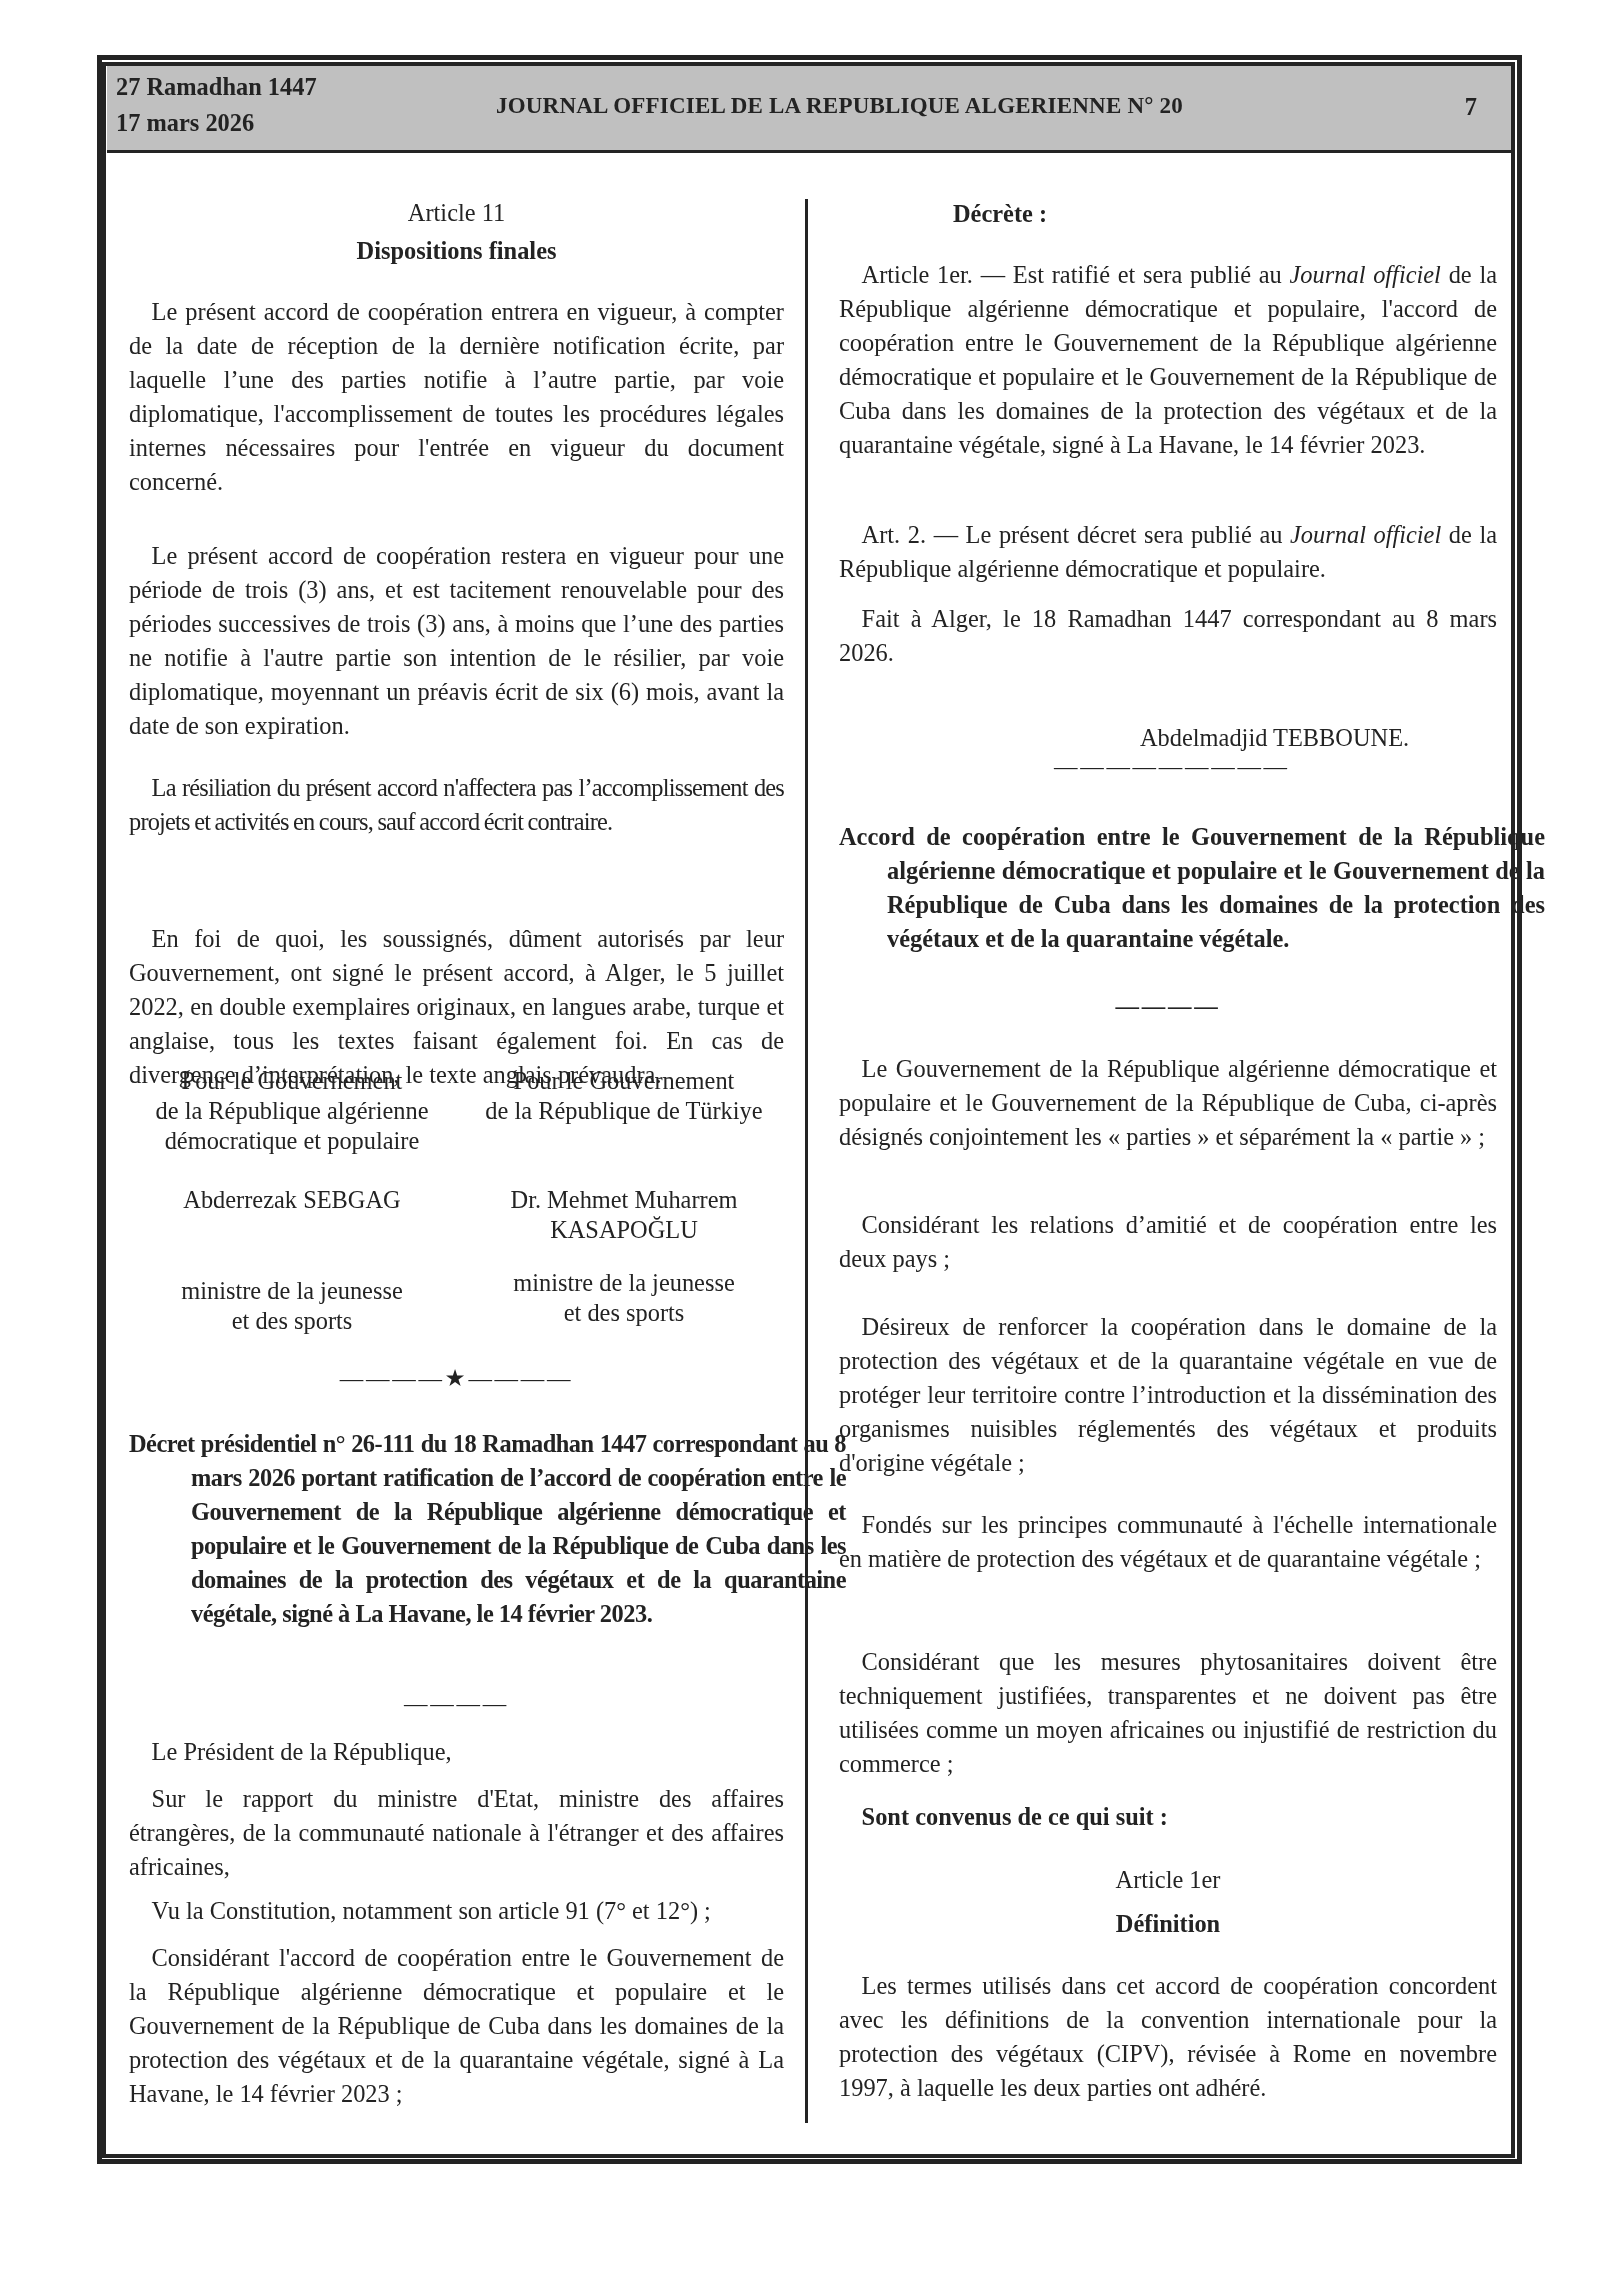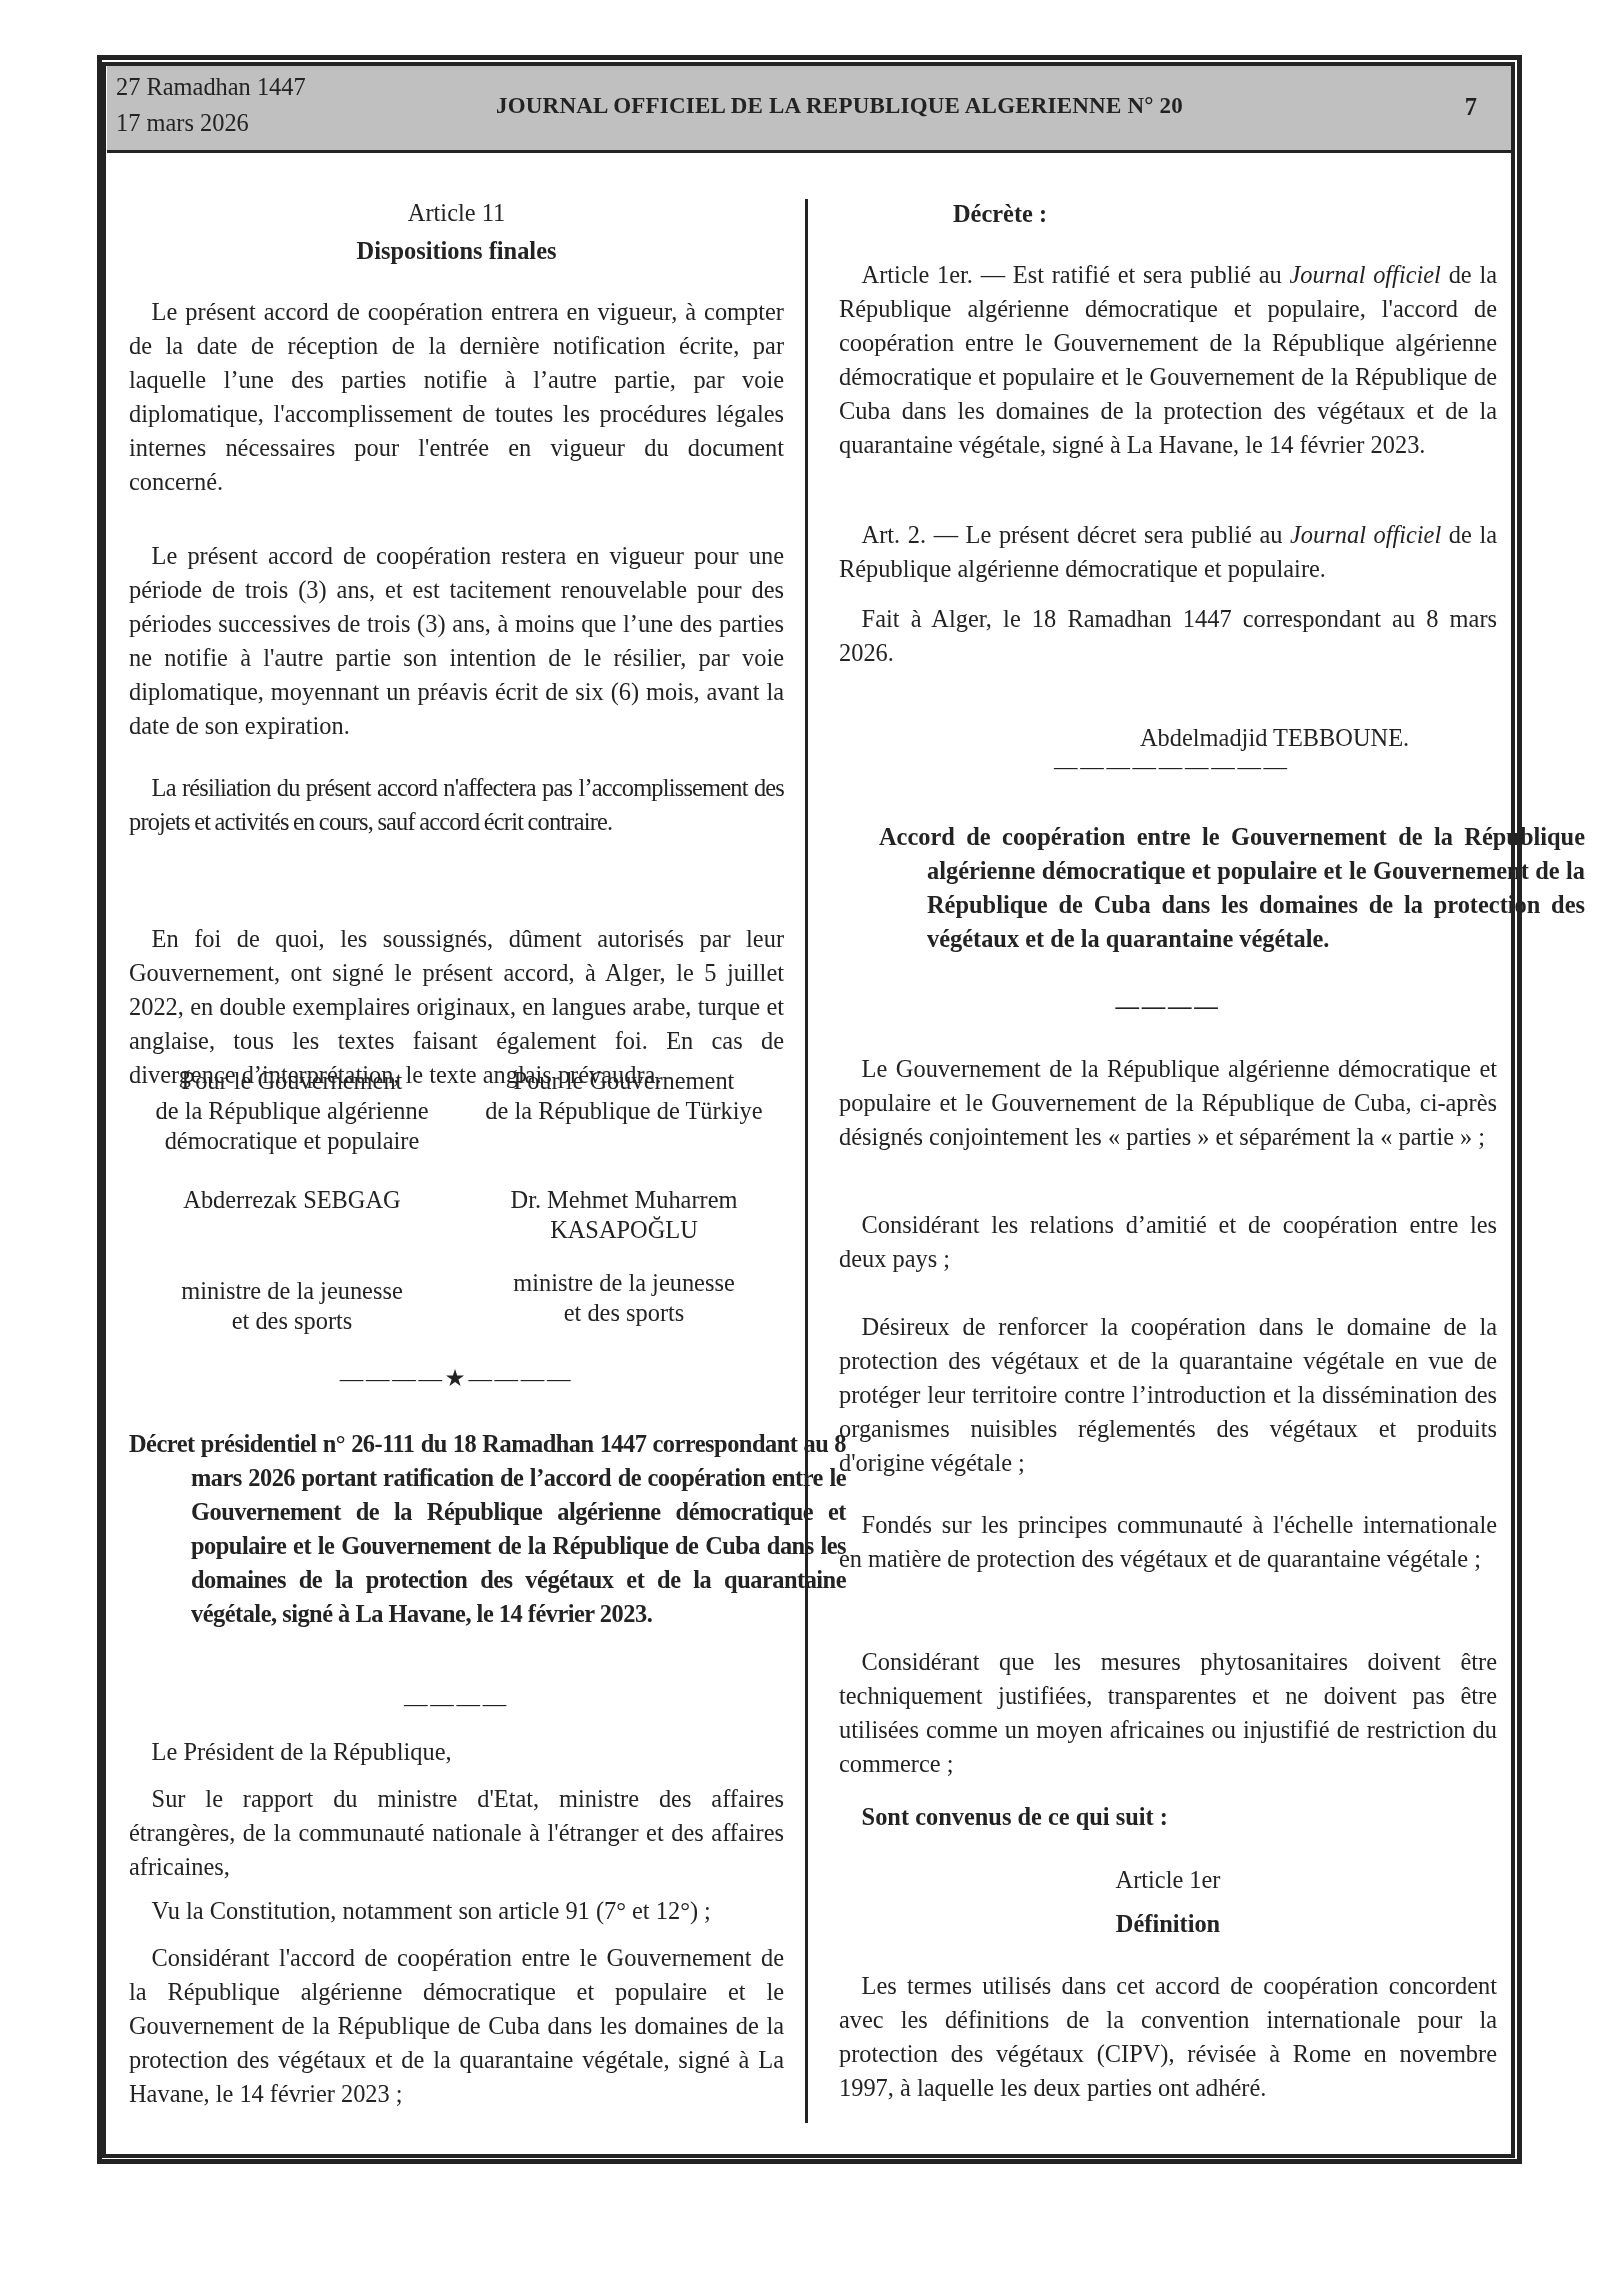--- a/index.html
+++ b/index.html
@@ -4,21 +4,21 @@
 <style>
   html, body { margin: 0; padding: 0; background: #ffffff; }
   body { width: 1615px; height: 2285px; position: relative; overflow: hidden;
          font-family: "Liberation Serif", "DejaVu Serif", serif; color: #232323; }
   .outer { position: absolute; left: 97px; top: 55px; width: 1425px; height: 2109px;
            box-sizing: border-box; border: 5.4px solid #232323; }
   .inner { position: absolute; left: 102px; top: 62px; width: 1413px; height: 2096px;
            box-sizing: border-box; border: 4.5px solid #232323; }
   .header { position: absolute; left: 107px; top: 66px; width: 1404px; height: 84px;
             background: #c0c0c0; border-bottom: 3.6px solid #232323; box-sizing: content-box; }
-  .hdr-date { position: absolute; left: 9px; font-weight: normal; font-size: 24.4px; line-height: 1; }
+  .hdr-date { position: absolute; left: 9px; font-weight: bold; font-size: 24.4px; line-height: 1; }
   .hdr-date.l1 { top: 9px; }
   .hdr-date.l2 { top: 45px; }
   .hdr-title { position: absolute; left: 389px; top: 27px; font-weight: bold; font-size: 23px; letter-spacing: 0.2px; }
   .hdr-page { position: absolute; right: 34px; top: 27px; font-weight: bold; font-size: 24.4px; }
   .divider { position: absolute; left: 805px; top: 199px; width: 2.7px; height: 1924px; background: #232323; }
 
   .blk { position: absolute; font-size: 24.4px; line-height: 34px; }
   .col-l { left: 129px; width: 655px; }
   .col-r { left: 839px; width: 658px; }
   .j { text-align: justify; text-align-last: left; }
@@ -91,21 +91,21 @@
 
 <div class="blk col-r j ind" style="top:258px;"><span>Article 1er. — Est ratifié et sera publié au </span><i>Journal officiel</i><span> de la République algérienne démocratique et populaire, l'accord de coopération entre le Gouvernement de la République algérienne démocratique et populaire et le Gouvernement de la République de Cuba dans les domaines de la protection des végétaux et de la quarantaine végétale, signé à La Havane, le 14 février 2023.</span></div>
 
 <div class="blk col-r j ind" style="top:518px;"><span>Art. 2. — Le présent décret sera publié au </span><i>Journal officiel</i><span> de la République algérienne démocratique et populaire.</span></div>
 
 <div class="blk col-r j ind" style="top:602px;">Fait à Alger, le 18 Ramadhan 1447 correspondant au 8 mars 2026.</div>
 
 <div class="blk" style="left:1140px; top:721px;">Abdelmadjid TEBBOUNE.</div>
 <div class="sep" style="left:1054px; top:753px; letter-spacing:2.7px;">—————————</div>
 
-<div class="blk col-r hang-r" style="top:820px;margin-left:40px;">Accord de coopération entre le Gouvernement de la République algérienne démocratique et populaire et le Gouvernement de la République de Cuba dans les domaines de la protection des végétaux et de la quarantaine végétale.</div>
+<div class="blk col-r hang-r" style="top:820px;">Accord de coopération entre le Gouvernement de la République algérienne démocratique et populaire et le Gouvernement de la République de Cuba dans les domaines de la protection des végétaux et de la quarantaine végétale.</div>
 <div class="sep col-r b" style="top:993px; letter-spacing:2.7px;">————</div>
 
 <div class="blk col-r j ind" style="top:1052px;">Le Gouvernement de la République algérienne démocratique et populaire et le Gouvernement de la République de Cuba, ci-après désignés conjointement les « parties » et séparément la « partie » ;</div>
 <div class="blk col-r j ind" style="top:1208px;">Considérant les relations d’amitié et de coopération entre les deux pays ;</div>
 <div class="blk col-r j ind" style="top:1310px;">Désireux de renforcer la coopération dans le domaine de la protection des végétaux et de la quarantaine végétale en vue de protéger leur territoire contre l’introduction et la dissémination des organismes nuisibles réglementés des végétaux et produits d'origine végétale ;</div>
 <div class="blk col-r j ind" style="top:1508px;">Fondés sur les principes communauté à l'échelle internationale en matière de protection des végétaux et de quarantaine végétale ;</div>
 <div class="blk col-r j ind" style="top:1645px;">Considérant que les mesures phytosanitaires doivent être techniquement justifiées, transparentes et ne doivent pas être utilisées comme un moyen africaines ou injustifié de restriction du commerce ;</div>
 
 <div class="blk col-r b ind" style="top:1800px;">Sont convenus de ce qui suit :</div>
 <div class="blk col-r c" style="top:1863px;">Article 1er</div>

